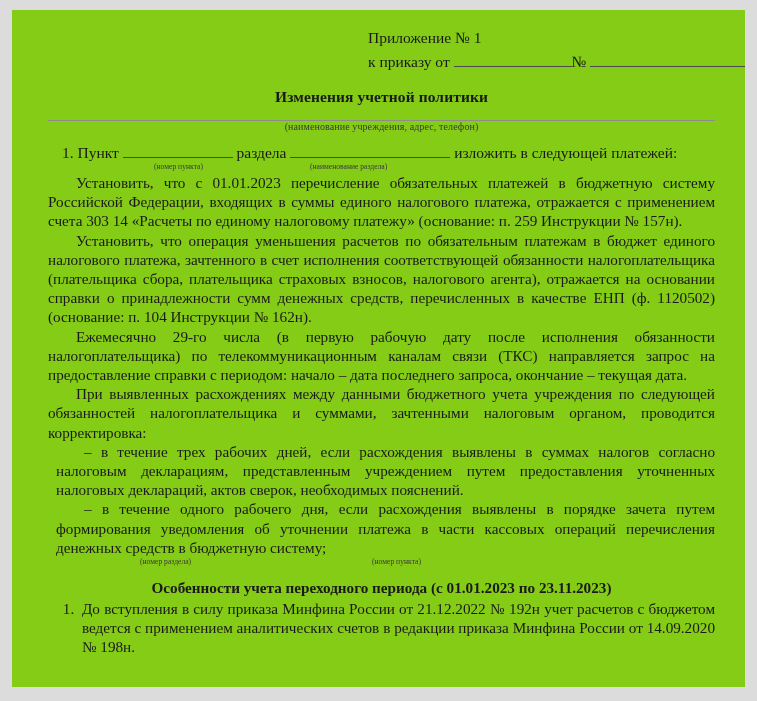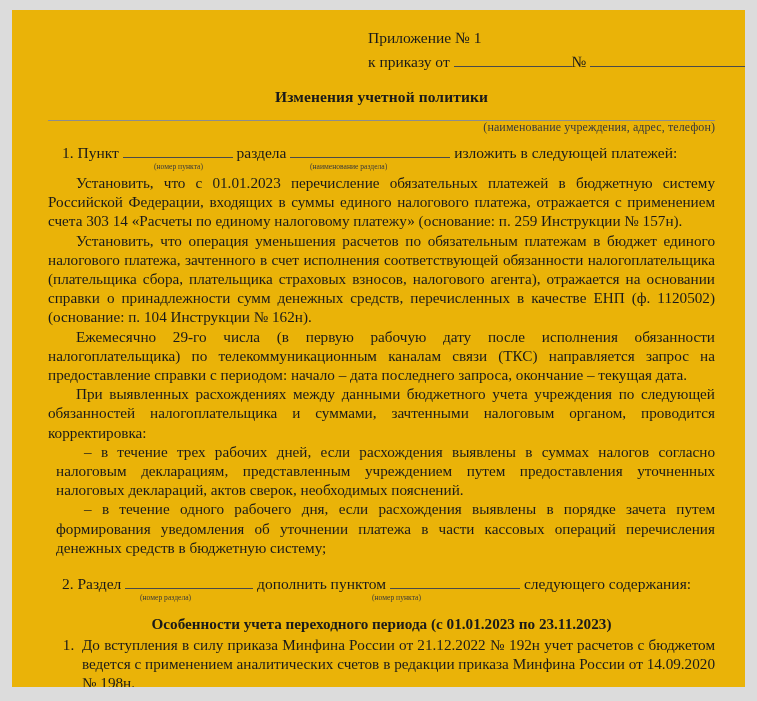--- a/index.html
+++ b/index.html
@@ -13,21 +13,21 @@
     font-family: "Liberation Serif", "DejaVu Serif", serif;
     color: #1a1a1a;
     overflow: hidden;
   }
   .page {
     position: absolute;
     left: 12px;
     top: 10px;
     width: 733px;
     height: 677px;
-    background: #eab308;
+    background: #84cc16;
     box-sizing: border-box;
     padding: 12px 30px 10px 36px;
     overflow: hidden;
   }
   .doc-header {
     margin-top: 6px;
     margin-left: 320px;
   }
   .hdr-line1 {
     font-size: 15.5px;
@@ -56,22 +56,22 @@
     margin-top: 16px;
     letter-spacing: 0.1px;
   }
   .rule {
     border: 0;
     border-top: 1px solid #8d8d8d;
     margin: 14px 0 1px 0;
     width: 100%;
   }
   .caption {
-    text-align: right;
-    font-size: 12px;
+    text-align: center;
+    font-size: 10px;
     color: #3a3a3a;
     letter-spacing: 0.1px;
     line-height: 10px;
   }
 
   .formline {
     font-size: 15.5px;
     line-height: 19px;
     margin-top: 11px;
     white-space: nowrap;
@@ -172,28 +172,20 @@
 
   <div class="body-block">
     <p class="body">Установить, что с 01.01.2023 перечисление обязательных платежей в бюджетную систему Российской Федерации, входящих в суммы единого налогового платежа, отражается с применением счета 303 14 «Расчеты по единому налоговому платежу» (основание: п. 259 Инструкции № 157н).</p>
     <p class="body">Установить, что операция уменьшения расчетов по обязательным платежам в бюджет единого налогового платежа, зачтенного в счет исполнения соответствующей обязанности налогоплательщика (плательщика сбора, плательщика страховых взносов, налогового агента), отражается на основании справки о принадлежности сумм денежных средств, перечисленных в качестве ЕНП (ф. 1120502) (основание: п. 104 Инструкции № 162н).</p>
     <p class="body">Ежемесячно 29-го числа (в первую рабочую дату после исполнения обязанности налогоплательщика) по телекоммуникационным каналам связи (ТКС) направляется запрос на предоставление справки с периодом: начало – дата последнего запроса, окончание – текущая дата.</p>
     <p class="body">При выявленных расхождениях между данными бюджетного учета учреждения по следующей обязанностей налогоплательщика и суммами, зачтенными налоговым органом, проводится корректировка:</p>
     <p class="dash">– в течение трех рабочих дней, если расхождения выявлены в суммах налогов согласно налоговым декларациям, представленным учреждением путем предоставления уточненных налоговых деклараций, актов сверок, необходимых пояснений.</p>
     <p class="dash">– в течение одного рабочего дня, если расхождения выявлены в порядке зачета путем формирования уведомления об уточнении платежа в части кассовых операций перечисления денежных средств в бюджетную систему;</p>
   </div>
 
-  <div class="formline" style="margin-top:17px;">
-    <span>2.</span>
-    <span>Раздел</span>
-    <span class="fill fill-secno"></span>
-    <span>дополнить пунктом</span>
-    <span class="fill fill-ptno"></span>
-    <span>следующего содержания:</span>
-  </div>
   <div class="sub-caption-row">
     <span style="left:92px;">(номер раздела)</span>
     <span style="left:324px;">(номер пункта)</span>
   </div>
 
   <div class="section-title">Особенности учета переходного периода (с 01.01.2023 по 23.11.2023)</div>
 
   <ol class="numlist">
     <li>До вступления в силу приказа Минфина России от 21.12.2022 № 192н учет расчетов с бюджетом ведется с применением аналитических счетов в редакции приказа Минфина России от 14.09.2020 № 198н.</li>
 

